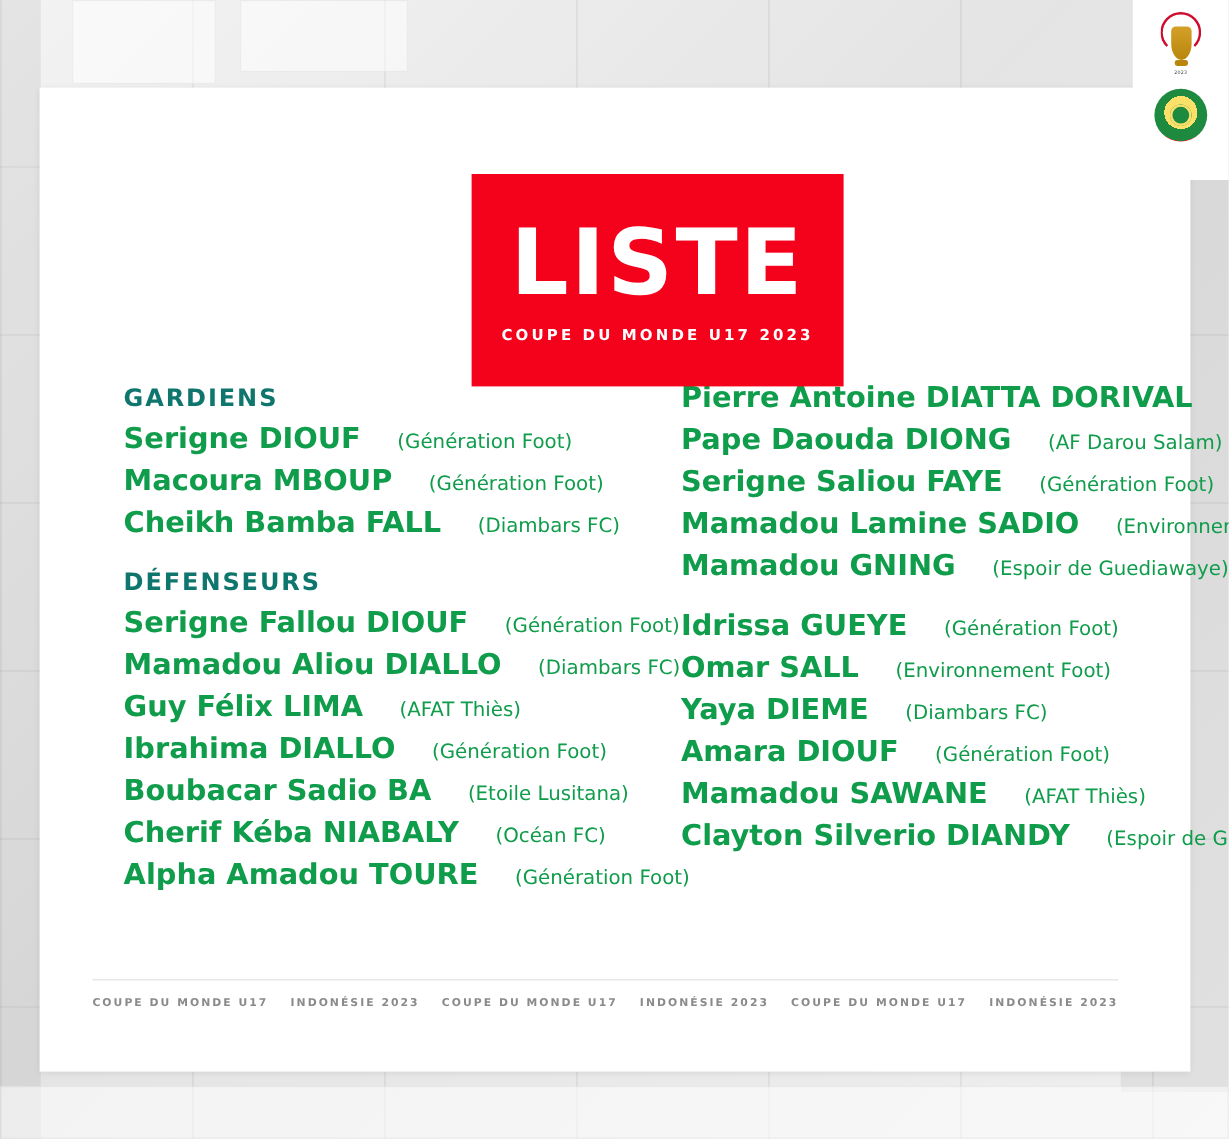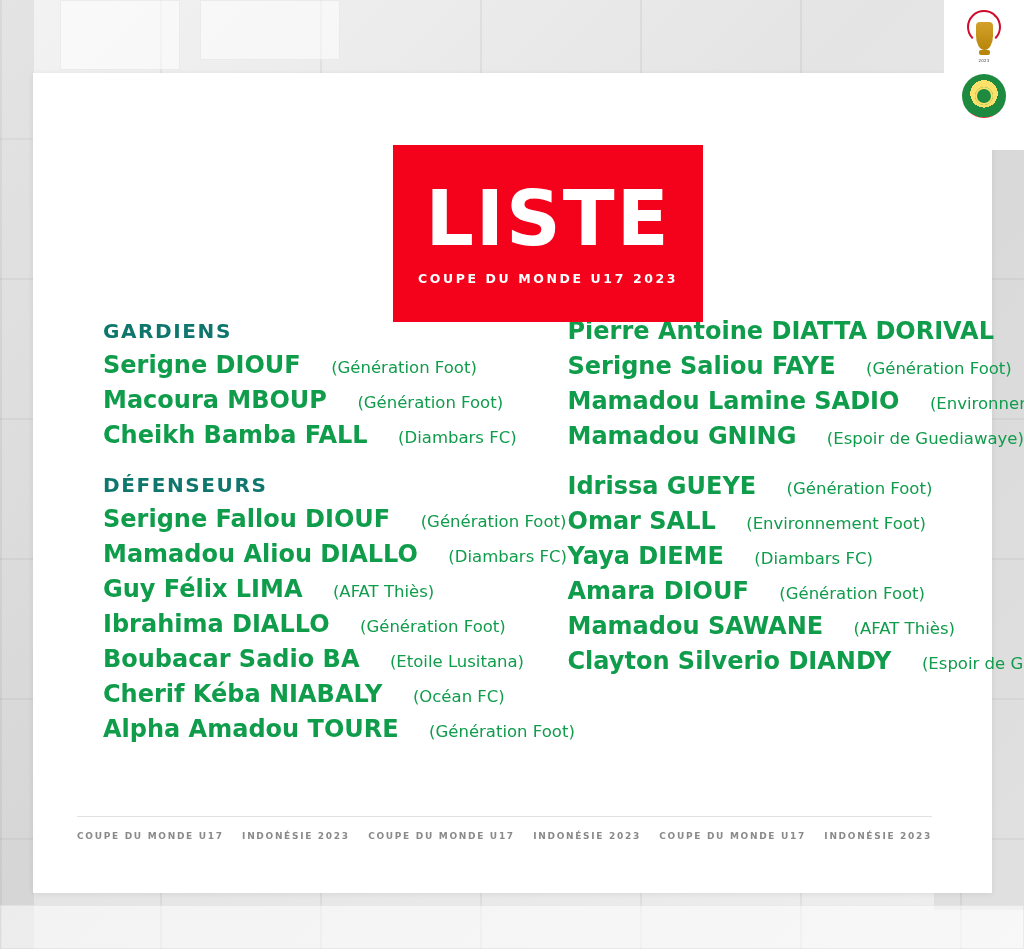--- a/index.html
+++ b/index.html
@@ -270,20 +270,24 @@
       </div>
 
       <div class="col right">
 
         <div class="section">
           <div class="player">
             <span class="pname">Pierre Antoine DIATTA DORIVAL</span>
             <span class="pclub">(Dakar Sacré Cœur)</span>
           </div>
           <div class="player">
+            <span class="pname">Pape Daouda DIONG</span>
+            <span class="pclub">(AF Darou Salam)</span>
+          </div>
+          <div class="player">
             <span class="pname">Serigne Saliou FAYE</span>
             <span class="pclub">(Génération Foot)</span>
           </div>
           <div class="player">
             <span class="pname">Mamadou Lamine SADIO</span>
             <span class="pclub">(Environnement Foot)</span>
           </div>
           <div class="player">
             <span class="pname">Mamadou GNING</span>
             <span class="pclub">(Espoir de Guediawaye)</span>

